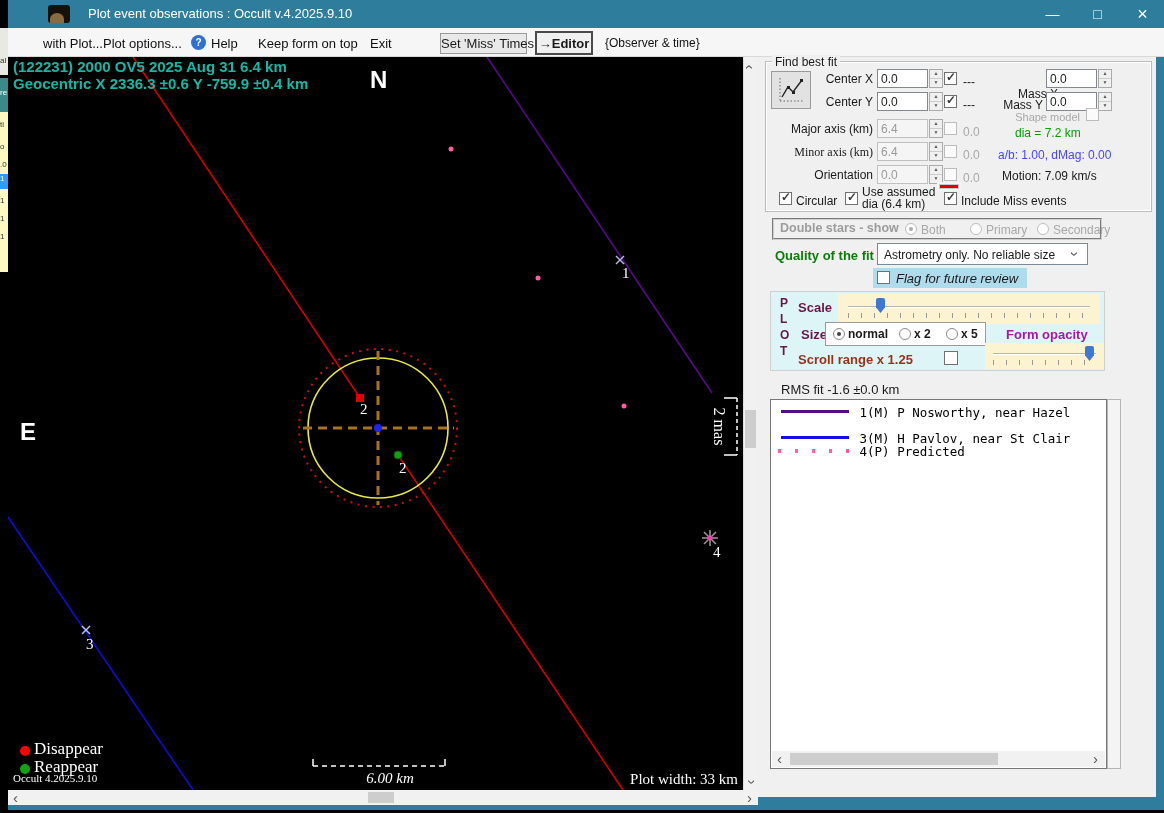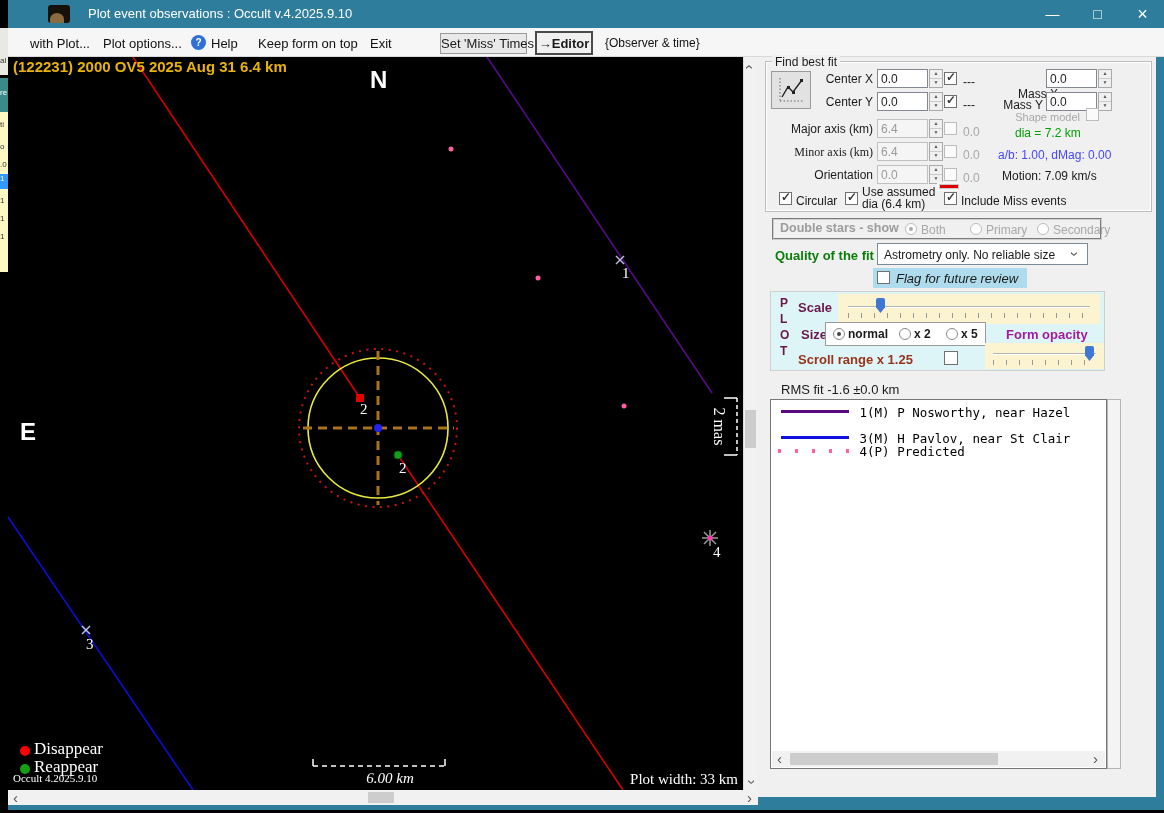--- a/index.html
+++ b/index.html
@@ -14,21 +14,21 @@
   .wtitle{left:80px;top:6px;font-size:13px;color:#fff;}
   .wbtn{top:0;width:45px;height:28px;text-align:center;color:#fff;font-size:14px;line-height:28px;}
   .menubar{left:8px;top:28px;width:1156px;height:29px;background:#f6f6f6;border-bottom:1px solid #d8d8d8;}
   .mitem{top:36px;font-size:13px;color:#111;}
   .helpic{top:35px;width:15px;height:15px;border-radius:50%;background:#2f6fd8;color:#fff;
           font-size:10px;font-weight:bold;text-align:center;line-height:15px;}
   .btn{background:#e9e9e9;border:1px solid #9a9a9a;text-align:center;}
   
   .plot{left:8px;top:57px;width:735px;height:733px;background:#000;}
   .ptxt{color:#fff;}
-  .phead{left:13px;top:58px;font-weight:bold;font-size:15px;line-height:17px;color:#eab308;}
+  .phead{left:13px;top:58px;font-weight:bold;font-size:15px;line-height:17px;color:#14b8a6;}
   .compass{font-weight:bold;font-size:24px;color:#fff;}
   .serif{font-family:"Liberation Serif",serif;}
   .legrow{font-family:"Liberation Serif",serif;font-size:17px;color:#fff;}
   .ldot{width:10px;height:10px;border-radius:50%;}
   
   .sb{background:#f1f1f1;}
   .sbthumb{background:#cdcdcd;}
   .chev{font-size:15px;color:#555;line-height:10px;display:inline-block;}
   .rot-up{transform:rotate(90deg);}
   .rot-down{transform:rotate(-90deg);}
@@ -99,21 +99,21 @@
     <div class="a appicon">
         <i></i>
       </div>
     <div class="a wtitle nw">Plot event observations : Occult v.4.2025.9.10</div>
     <div class="a wbtn" style="left:1022px;">—</div>
     <div class="a wbtn" style="left:1067px;">□</div>
     <div class="a wbtn" style="left:1112px;font-size:18px;">×</div>
   </div>
 
   <div class="a menubar"></div>
-  <div class="a mitem nw" style="left:30px;">with Plot...</div>
+  <div class="a mitem nw" style="left:43px;">with Plot...</div>
   <div class="a mitem nw" style="left:103px;">Plot options...</div>
   <div class="a helpic" style="left:191px;">?</div>
   <div class="a mitem nw" style="left:211px;">Help</div>
   <div class="a mitem nw" style="left:258px;">Keep form on top</div>
   <div class="a mitem nw" style="left:370px;">Exit</div>
   <div class="a btn nw" style="left:440px;top:33px;width:87px;height:21px;font-size:13px;line-height:20px;">Set 'Miss' Times</div>
   <div class="a btn nw" style="left:535px;top:31px;width:58px;height:24px;border:2px solid #4a4a4a;font-weight:bold;font-size:13px;line-height:21px;background:#f0f0f0;">→Editor</div>
   <div class="a mitem nw" style="left:605px;font-size:12px;">{Observer &amp; time}</div>
 
   <div class="a plot"></div>
@@ -169,20 +169,21 @@
 
     <g stroke="#fff" stroke-width="1.5">
       <line x1="305" y1="709" x2="437" y2="709" stroke-dasharray="5 4"></line>
       <line x1="305" y1="702" x2="305" y2="709"></line>
         <line x1="437" y1="702" x2="437" y2="709"></line>
     </g>
   </svg>
 
   <div class="a phead nw">
     <div>(122231) 2000 OV5  2025 Aug 31   6.4 km</div>
+    <div>Geocentric  X  2336.3 ±0.6  Y -759.9 ±0.4 km</div>
   </div>
   <div class="a compass" style="left:370px;top:66px;">N</div>
   <div class="a compass" style="left:20px;top:418px;">E</div>
   <div class="a serif ptxt" style="left:689px;top:418px;width:60px;height:17px;text-align:center;font-size:16px;transform:rotate(90deg);">2 mas</div>
   <div class="a ldot" style="left:20px;top:746px;background:#ff0000;"></div>
   <div class="a legrow nw" style="left:34px;top:739px;">Disappear</div>
   <div class="a ldot" style="left:20px;top:764px;background:#13a113;"></div>
   <div class="a legrow nw" style="left:34px;top:757px;">Reappear</div>
   <div class="a serif ptxt nw" style="left:13px;top:772px;font-size:11px;">Occult 4.2025.9.10</div>
   <div class="a serif ptxt" style="left:330px;top:770px;width:120px;text-align:center;font-style:italic;font-size:15px;">6.00 km</div>

